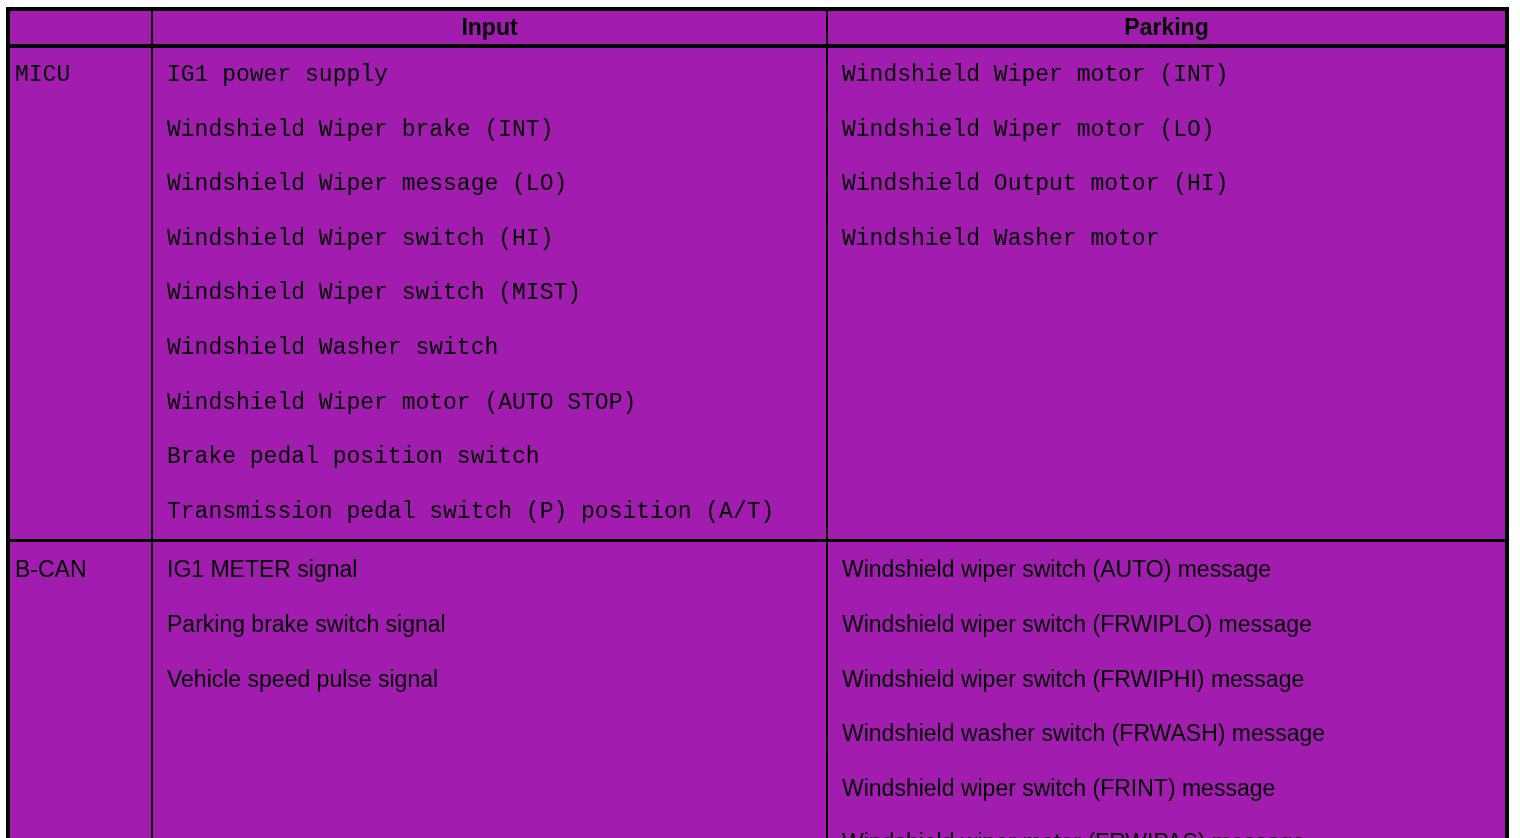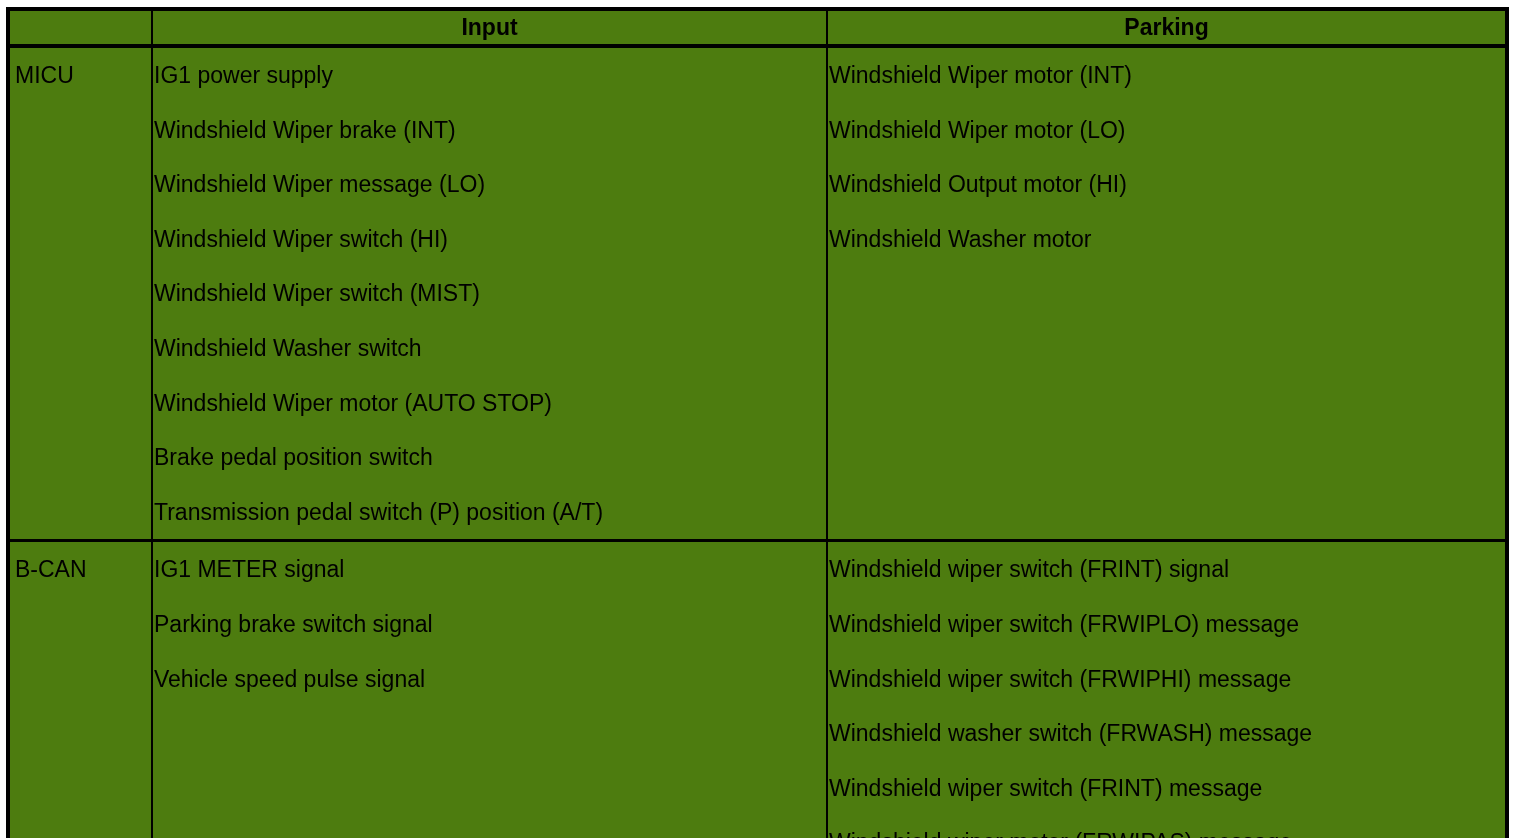--- a/index.html
+++ b/index.html
@@ -38,21 +38,21 @@
 
   .io-table col.c-ecu    { width: 144px; }   
   .io-table col.c-input  { width: 675px; }   
   .io-table col.c-output { width: 680px; }
 
   .io-table th,
   .io-table td {
     border: 2px solid #000000;
     padding: 0;
     vertical-align: top;
-    background: #4d7c0f;
+    background: #a21caf;
   }
 
   
   .io-table thead th {
     height: 33px;
     border-bottom-width: 4px;
     font-size: 23px;
     font-weight: bold;
     text-align: center;
     vertical-align: middle;
@@ -63,30 +63,31 @@
   }
 
   
   .io-table tbody td {
     font-size: 23px;
     font-weight: normal;
     line-height: 1;
   }
   .io-table tbody tr.row-micu > td {
     border-bottom-width: 3px;
+    font-family: Liberation Mono, monospace;
   }
   .io-table tbody td.ecu-cell {
     border-left: none;
   }
 
   
   .line {
     height: 54.6px;
     line-height: 54.6px;
-    padding-left: 1px;
+    padding-left: 14px;
     white-space: nowrap;
     overflow: hidden;
     font-size: 23px;
   }
   .ecu-cell .line {
     padding-left: 5px;
   }
 
   .lines {
     display: block;
@@ -152,21 +153,21 @@
         </td>
         <td>
           <div class="lines">
             <div class="line">IG1 METER signal</div>
             <div class="line">Parking brake switch signal</div>
             <div class="line">Vehicle speed pulse signal</div>
           </div>
         </td>
         <td>
           <div class="lines">
-            <div class="line">Windshield wiper switch (FRINT) signal</div>
+            <div class="line">Windshield wiper switch (AUTO) message</div>
             <div class="line">Windshield wiper switch (FRWIPLO) message</div>
             <div class="line">Windshield wiper switch (FRWIPHI) message</div>
             <div class="line">Windshield washer switch (FRWASH) message</div>
             <div class="line">Windshield wiper switch (FRINT) message</div>
             <div class="line">Windshield wiper motor (FRWIPAS) message</div>
           </div>
         </td>
       </tr>
 
     </tbody>

